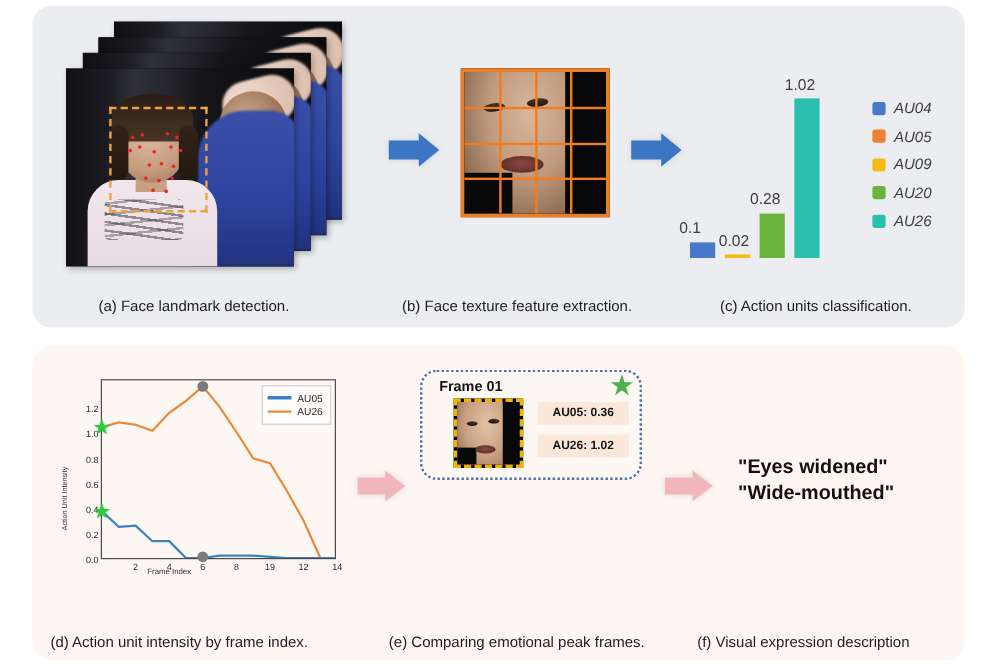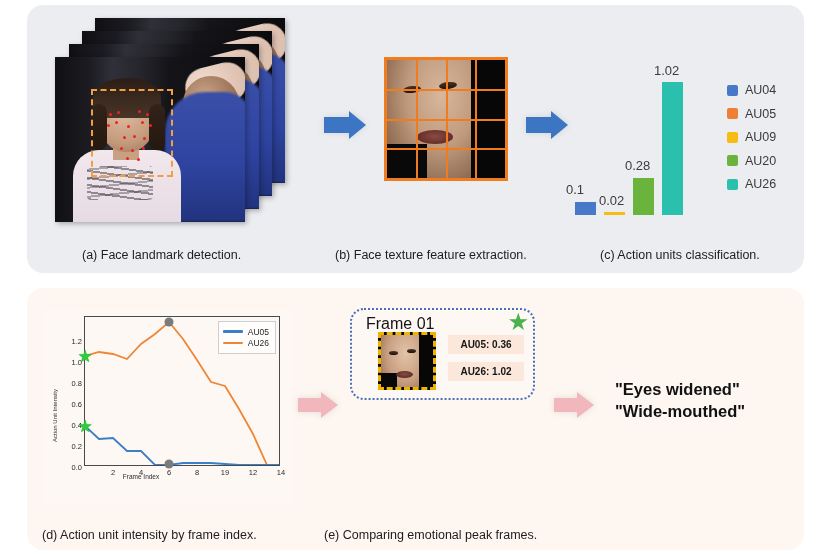--- a/index.html
+++ b/index.html
@@ -115,21 +115,21 @@
   .gl{position:absolute;background:#f07c20;}
 
   
   .barchart{position:absolute;left:575px;top:30px;width:150px;height:185px;}
   .bars{position:absolute;left:0;bottom:0;width:140px;height:150px;
     display:flex;align-items:flex-end;gap:8px;}
   .bcol{position:relative;width:21px;display:flex;flex-direction:column;
     justify-content:flex-end;align-items:center;height:100%;}
   .bval{position:absolute;font-size:13px;color:#3c3c3c;white-space:nowrap;}
   .bar{width:100%;border-radius:0;}
-  .blegend{position:absolute;left:152px;top:53px;}
+  .blegend{position:absolute;left:152px;top:53px;font-style:italic;}
   .lrow{display:flex;align-items:center;gap:7px;margin-bottom:9.5px;}
   .lsw{width:11px;height:11px;border-radius:2px;}
   .ltxt{font-size:12.5px;color:#3b3b3b;}
 
   
   .linechart{position:absolute;left:43px;top:310px;width:248px;height:193px;
     background:#fdf8f4;}
   .lc-axes{position:absolute;left:41px;top:6px;width:196px;height:150px;
     border:1.2px solid #4a4a4a;box-sizing:border-box;background:#fdf8f4;}
   .ylab{position:absolute;left:2px;top:48px;font-size:6px;color:#2a2a2a;
@@ -150,21 +150,21 @@
   .mk-dot{position:absolute;width:9px;height:9px;border-radius:50%;
     background:#7b7b7b;transform:translate(-50%,-50%);}
 
   
   .cmp{position:absolute;left:350px;top:308px;width:185px;height:200px;}
   .cmpcard{
     position:relative;width:185px;height:92px;
     border:2.5px dotted #4a6fb5;border-radius:14px;box-sizing:border-box;
     background:#fdf8f4;margin-bottom:14px;
   }
-  .cmp-title{position:absolute;left:14px;top:5px;font-size:16px;font-weight:normal;
+  .cmp-title{position:absolute;left:14px;top:5px;font-size:12px;font-weight:bold;
     color:#141414;}
   .thumb{position:absolute;left:26px;top:22px;width:58px;height:58px;
     border:3px dashed #f0b400;box-sizing:border-box;background:#000;overflow:hidden;}
   .th-face{position:absolute;left:-4px;top:-4px;width:52px;height:66px;
     background:radial-gradient(ellipse at 55% 34%,#e3c3a8 0%,#c89f80 45%,#9a7458 75%,#3d2c21 100%);}
   .th-dark{position:absolute;right:0;top:0;width:14px;height:52px;background:#070707;}
   .th-dark2{position:absolute;left:0;bottom:0;width:16px;height:14px;background:#080808;}
   .th-eye{position:absolute;width:9px;height:4px;border-radius:50%;
     background:linear-gradient(180deg,#4a3425,#1d140e);}
   .th-mouth{position:absolute;left:15px;top:36px;width:17px;height:7px;border-radius:50%;
@@ -398,14 +398,15 @@
     </svg>
   </div>
 
   <div class="descr">
     <div>"Eyes widened"</div>
     <div>"Wide-mouthed"</div>
   </div>
 
   <span class="caption" style="left:324px;top:528px">(e) Comparing emotional peak frames.</span>
   <span class="caption" style="left:42px;top:528px">(d) Action unit intensity by frame index.</span>
+  <span class="caption" style="left:581px;top:528px">(f) Visual expression description</span>
 
 </div>
 
 </body></html>

